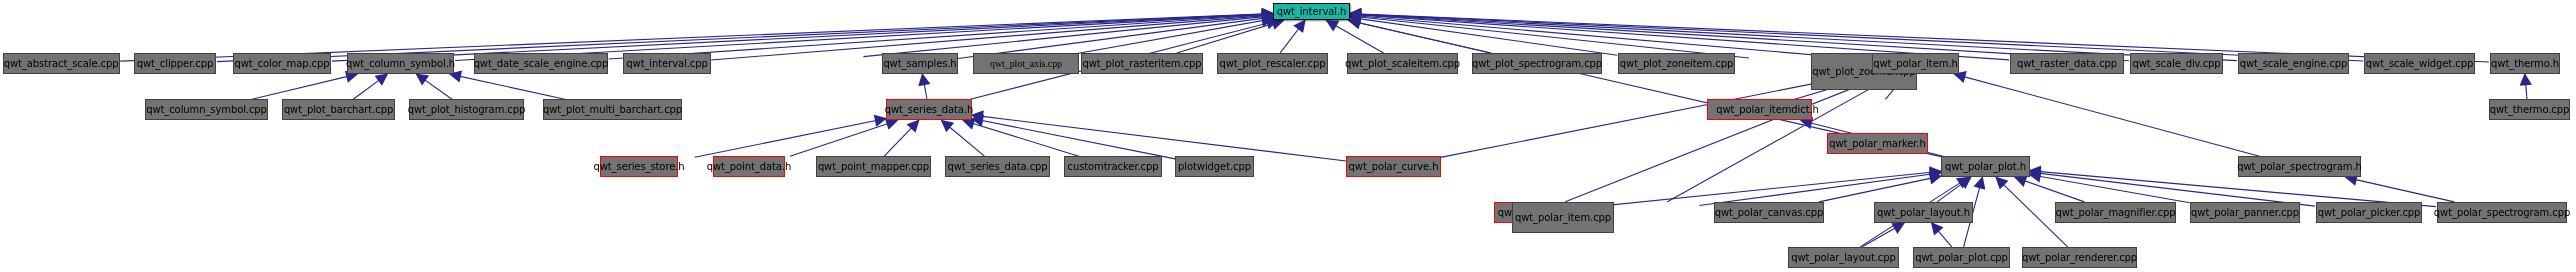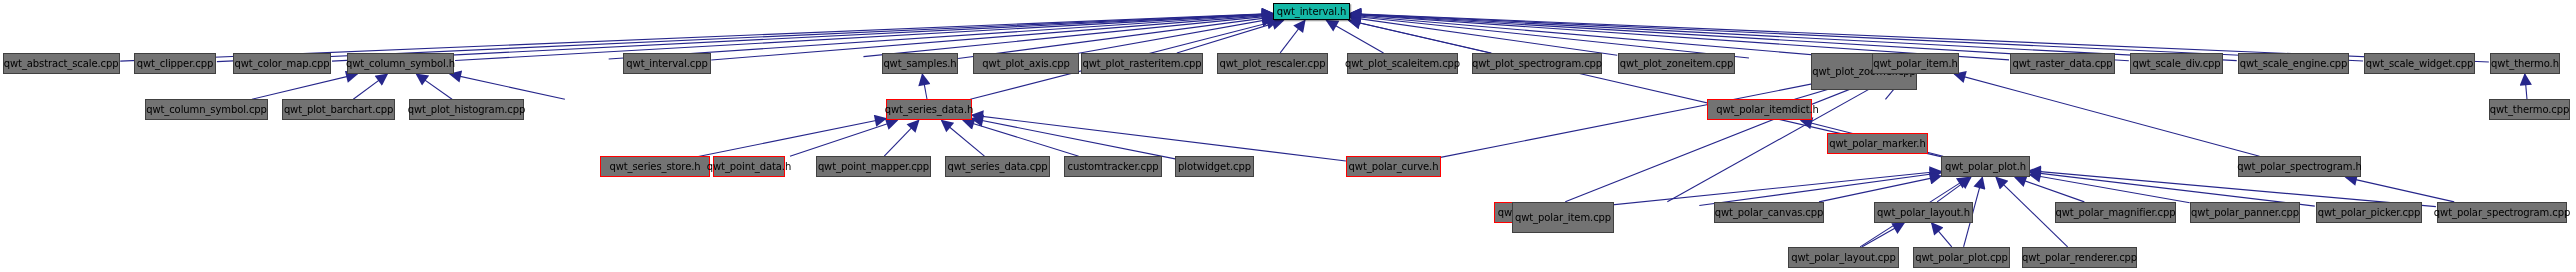--- a/index.html
+++ b/index.html
@@ -82,43 +82,45 @@
       <line x1="3706.659420289855" y1="305" x2="3542.840579710145" y2="268" stroke="#26268b" stroke-width="1.7" marker-end="url(#arrow)"></line>
       <line x1="2812.1176470588234" y1="373" x2="2875.3823529411766" y2="337" stroke="#26268b" stroke-width="1.7" marker-end="url(#arrow)"></line>
       <line x1="2947.470588235294" y1="373" x2="2917.029411764706" y2="337" stroke="#26268b" stroke-width="1.7" marker-end="url(#arrow)"></line>
       <line x1="3816.6285714285714" y1="150" x2="3813.3714285714286" y2="112" stroke="#26268b" stroke-width="1.7" marker-end="url(#arrow)"></line>
     </svg>
 <div class="node root" style="left: 1273px; top: 3.3px; width: 77px; height: 17px;">qwt_interval.h</div>
     <div class="node normal" style="left: 2.6px; top: 53px; width: 117px; height: 21px;">qwt_abstract_scale.cpp</div>
     <div class="node normal" style="left: 134px; top: 53px; width: 82px; height: 21px;">qwt_clipper.cpp</div>
     <div class="node normal" style="left: 233px; top: 53px; width: 98px; height: 21px;">qwt_color_map.cpp</div>
     <div class="node normal" style="left: 347px; top: 53px; width: 107px; height: 21px;">qwt_column_symbol.h</div>
+    <div class="node normal" style="left: 474px; top: 53px; width: 134px; height: 21px;">qwt_date_scale_engine.cpp</div>
     <div class="node normal" style="left: 623px; top: 53px; width: 88px; height: 21px;">qwt_interval.cpp</div>
     <div class="node normal" style="left: 882px; top: 53px; width: 76px; height: 21px;">qwt_samples.h</div>
-    <div class="node normal" style="left: 973px; top: 53px; width: 106px; height: 21px;">qwt_plot_axis.cpp</div>
+    <div class="node normal" style="left: 973px; top: 53px; width: 106px; height: 21px; font-family: Liberation Serif, serif;">qwt_plot_axis.cpp</div>
     <div class="node normal" style="left: 1081px; top: 53px; width: 122px; height: 21px;">qwt_plot_rasteritem.cpp</div>
     <div class="node normal" style="left: 1217px; top: 53px; width: 111px; height: 21px;">qwt_plot_rescaler.cpp</div>
     <div class="node normal" style="left: 1347px; top: 53px; width: 111px; height: 21px;">qwt_plot_scaleitem.cpp</div>
     <div class="node normal" style="left: 1472px; top: 53px; width: 130px; height: 21px;">qwt_plot_spectrogram.cpp</div>
     <div class="node normal" style="left: 1618px; top: 53px; width: 117px; height: 21px;">qwt_plot_zoneitem.cpp</div>
     <div class="node normal" style="left: 1811px; top: 53px; width: 106px; height: 37px;">qwt_plot_zoomer.cpp</div>
     <div class="node normal" style="left: 1872px; top: 53px; width: 87px; height: 21px;">qwt_polar_item.h</div>
-    <div class="node normal" style="left: 2010px; top: 53px; width: 105px; height: 21px;">qwt_raster_data.cpp</div>
+    <div class="node normal" style="left: 2010px; top: 53px; width: 114px; height: 21px;">qwt_raster_data.cpp</div>
     <div class="node normal" style="left: 2130px; top: 53px; width: 93px; height: 21px;">qwt_scale_div.cpp</div>
     <div class="node normal" style="left: 2238px; top: 53px; width: 111px; height: 21px;">qwt_scale_engine.cpp</div>
     <div class="node normal" style="left: 2364px; top: 53px; width: 111px; height: 21px;">qwt_scale_widget.cpp</div>
     <div class="node normal" style="left: 2490px; top: 53px; width: 70px; height: 21px;">qwt_thermo.h</div>
     <div class="node normal" style="left: 145px; top: 99px; width: 123px; height: 21px;">qwt_column_symbol.cpp</div>
     <div class="node normal" style="left: 282px; top: 99px; width: 113px; height: 21px;">qwt_plot_barchart.cpp</div>
     <div class="node normal" style="left: 409px; top: 99px; width: 115px; height: 21px;">qwt_plot_histogram.cpp</div>
+    <div class="node normal" style="left: 543px; top: 99px; width: 139px; height: 21px;">qwt_plot_multi_barchart.cpp</div>
     <div class="node truncated" style="left: 886px; top: 99px; width: 86px; height: 21px;">qwt_series_data.h</div>
     <div class="node truncated" style="left: 1707px; top: 99px; width: 105px; height: 21px; padding-left: 16px;">qwt_polar_itemdict.h</div>
     <div class="node truncated" style="left: 1827px; top: 99px; width: 101px; height: 21px; margin-top: 34px;">qwt_polar_marker.h</div>
     <div class="node normal" style="left: 2489px; top: 99px; width: 81px; height: 21px;">qwt_thermo.cpp</div>
-    <div class="node truncated" style="left: 600px; top: 156px; width: 110px; height: 21px;">qwt_series_store.h</div>
+    <div class="node truncated" style="left: 600px; top: 156px; width: 78px; height: 21px;">qwt_series_store.h</div>
     <div class="node truncated" style="left: 713px; top: 156px; width: 72px; height: 21px;">qwt_point_data.h</div>
     <div class="node normal" style="left: 816px; top: 156px; width: 115px; height: 21px;">qwt_point_mapper.cpp</div>
     <div class="node normal" style="left: 945px; top: 156px; width: 105px; height: 21px;">qwt_series_data.cpp</div>
     <div class="node normal" style="left: 1064px; top: 156px; width: 98px; height: 21px;">customtracker.cpp</div>
     <div class="node normal" style="left: 1175px; top: 156px; width: 79px; height: 21px;">plotwidget.cpp</div>
     <div class="node truncated" style="left: 1346px; top: 156px; width: 95px; height: 21px;">qwt_polar_curve.h</div>
     <div class="node normal" style="left: 1941px; top: 156px; width: 89px; height: 21px;">qwt_polar_plot.h</div>
     <div class="node normal" style="left: 2238px; top: 156px; width: 123px; height: 21px;">qwt_polar_spectrogram.h</div>
     <div class="node truncated" style="left: 1494px; top: 202px; width: 89px; height: 21px;">qwt_polar_grid.h</div>
     <div class="node normal" style="left: 1512px; top: 202px; width: 102px; height: 31px;">qwt_polar_item.cpp</div>

